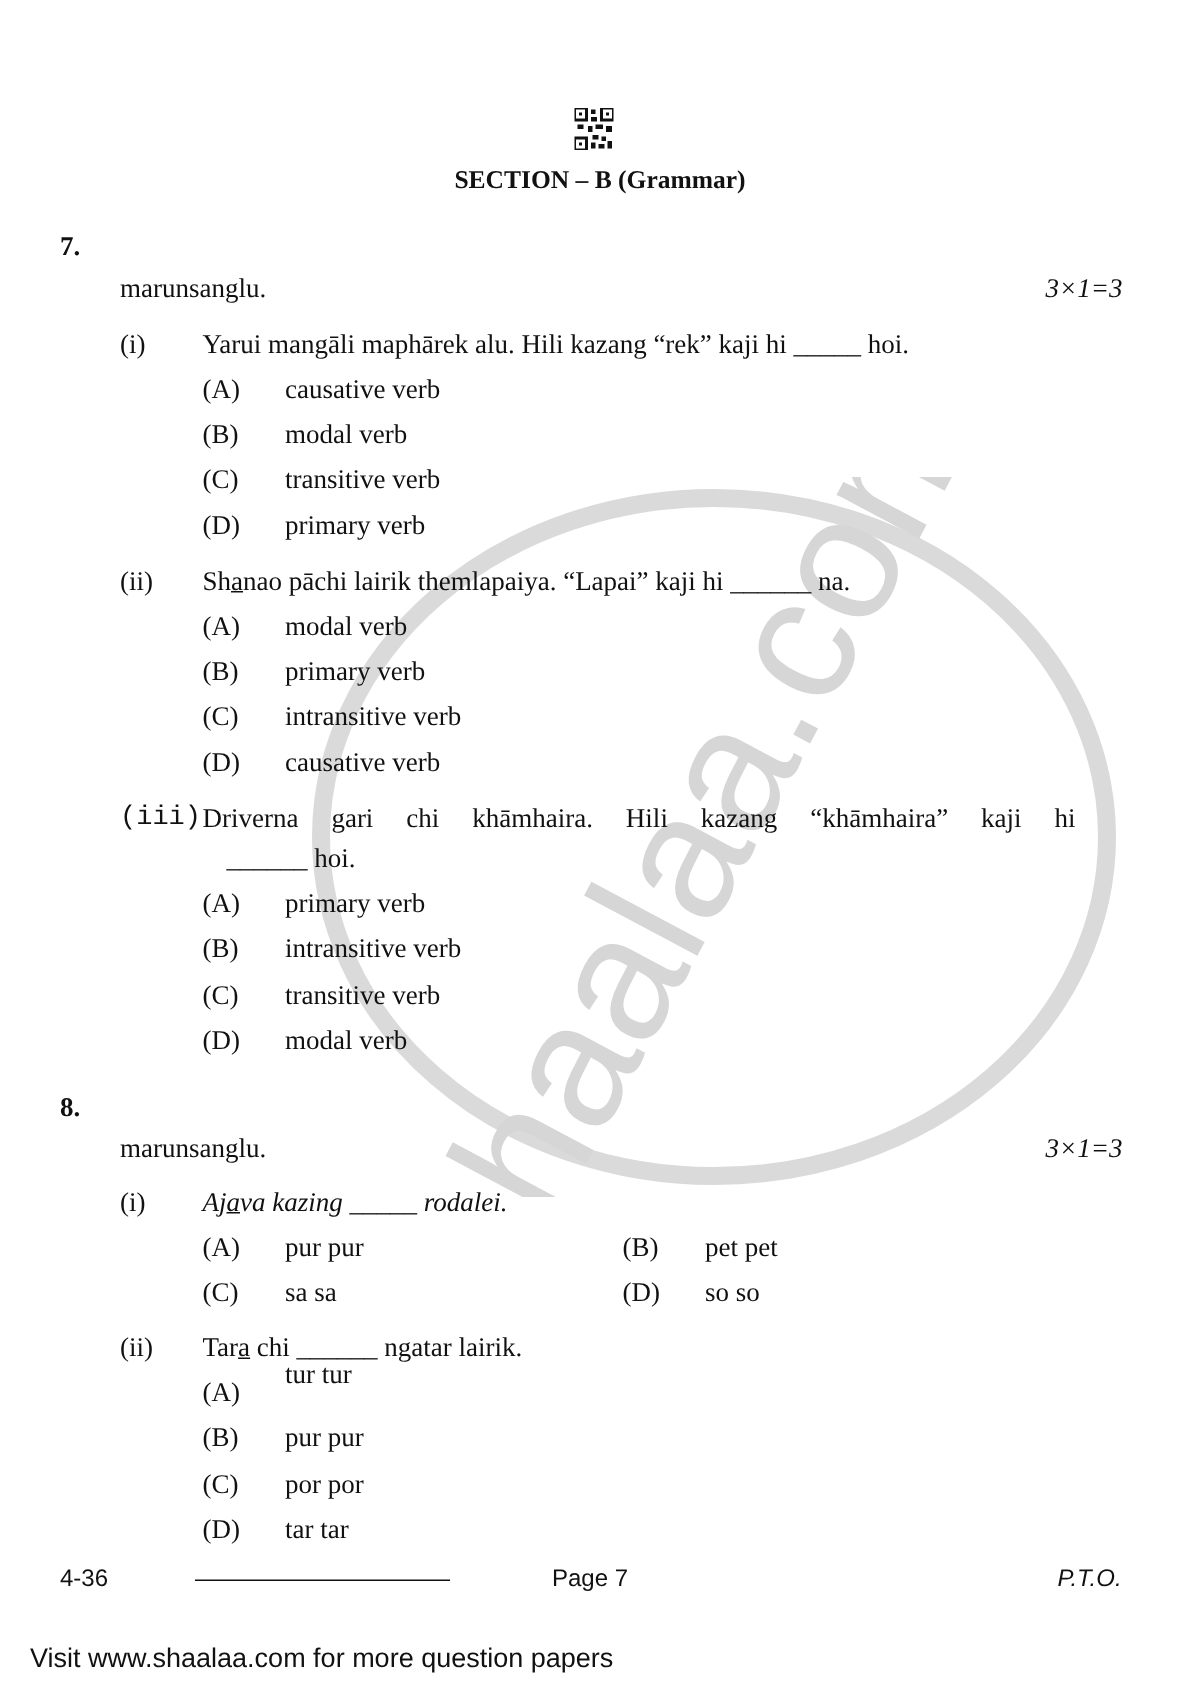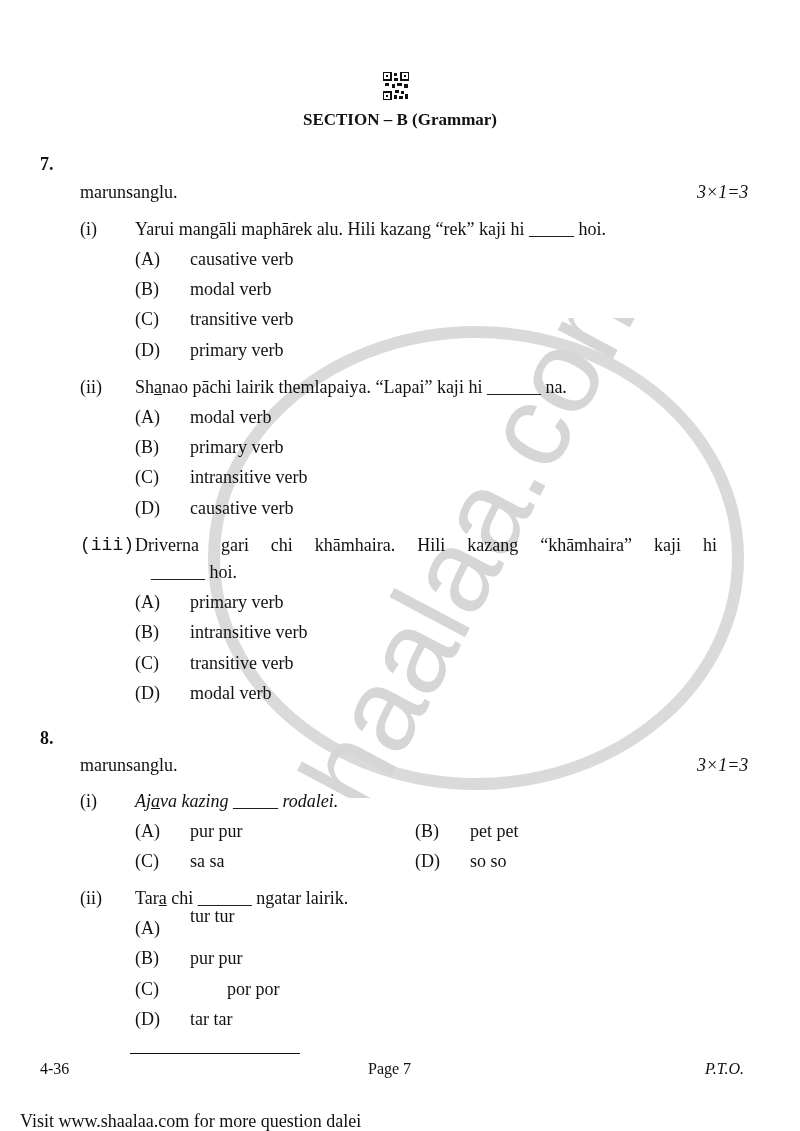--- a/index.html
+++ b/index.html
@@ -5,21 +5,21 @@
   html, body { margin:0; padding:0; background:#ffffff; }
   body { width:800px; height:1131px; position:relative; overflow:hidden; font-family:"DejaVu Serif", serif; color:#111; }
   .page { position:absolute; left:0; top:0; width:800px; height:1131px; }
   .qr { position:absolute; left:383px; top:72px; width:26px; height:28px; }
   .section-title { position:absolute; left:0; width:800px; top:110px; text-align:center; font-weight:bold; font-size:17px; font-family:"Liberation Serif", serif; margin-left:0; }
   .abs { position:absolute; font-family:"Liberation Serif", serif; font-size:18px; white-space:nowrap; }
   .qnum { font-weight:bold; }
   .marks { font-style:italic; }
   .justify { text-align:justify; text-align-last:justify; white-space:normal; }
   .watermark { position:absolute; left:198px; top:318px; width:556px; height:480px; pointer-events:none; }
-  .footer { font-family:Liberation Serif, serif; font-size:16px;margin-top:16px; }
+  .footer { font-family:Liberation Sans, sans-serif; font-size:16px; }
   .rule { position:absolute; left:130px; top:1053px; width:170px; height:0; border-top:1.5px solid #111; }
 </style>
 </head>
 <body>
 
 <div class="page">
 
   <svg class="watermark" viewBox="0 0 556 480">
     <ellipse cx="278" cy="240" rx="262" ry="226" fill="none" stroke="#dadada" stroke-width="12"></ellipse>
     <text x="278" y="270" fill="#d6d6d6" font-family="Liberation Sans, sans-serif" font-size="118" text-anchor="middle" transform="rotate(-62 278 245)">shaalaa.com</text>
@@ -100,23 +100,23 @@
   <div class="abs" style="left:415px; top:851px;">(D)</div>
   <div class="abs" style="left:470px; top:851px;">so so</div>
 
   <div class="abs" style="left:80px; top:888px;">(ii)</div>
   <div class="abs" style="left:135px; top:888px;"><span>Tar</span><u>a</u><span> chi ______ ngatar lairik.</span></div>
   <div class="abs" style="left:135px; top:918px;">(A)</div>
   <div class="abs" style="left:190px; top:886px;margin-top:20px;">tur tur</div>
   <div class="abs" style="left:135px; top:948px;">(B)</div>
   <div class="abs" style="left:190px; top:948px;">pur pur</div>
   <div class="abs" style="left:135px; top:979px;">(C)</div>
-  <div class="abs" style="left:190px; top:979px;margin-left:37px;">por por</div>
+  <div class="abs" style="left:190px; top:979px;">por por</div>
   <div class="abs" style="left:135px; top:1009px;">(D)</div>
   <div class="abs" style="left:190px; top:1009px;">tar tar</div>
 
   <div class="abs footer" style="left:40px; top:1044px;">4-36</div>
   <div class="rule"></div>
   <div class="abs footer" style="left:368px; top:1044px;">Page 7</div>
   <div class="abs footer" style="left:705px; top:1044px; font-style:italic;">P.T.O.</div>
-  <div class="abs footer" style="left:20px; top:1095px; font-size:18px;">Visit www.shaalaa.com for more question dalei</div>
+  <div class="abs footer" style="left:20px; top:1095px; font-size:18px;">Visit www.shaalaa.com for more question papers</div>
 
 </div>
 
 </body></html>

